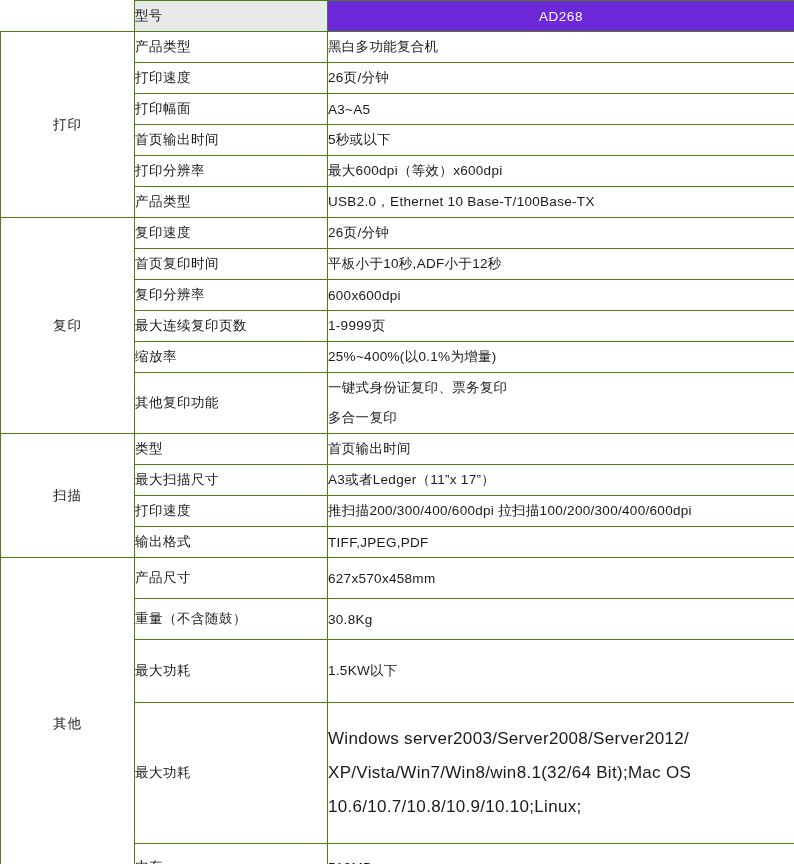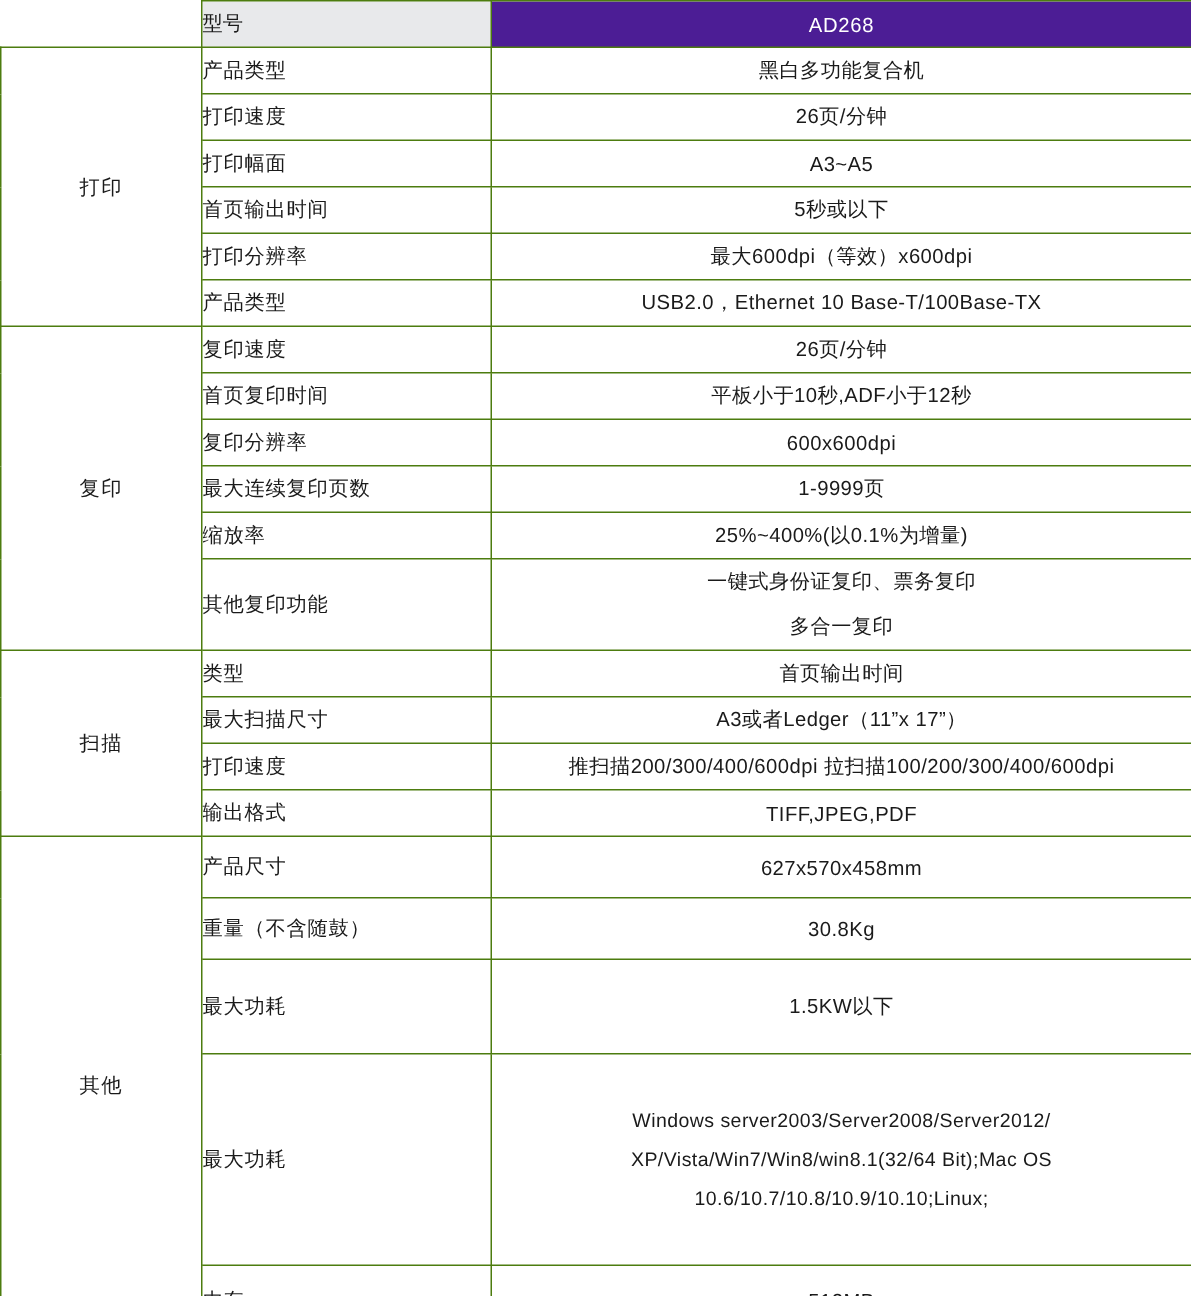--- a/index.html
+++ b/index.html
@@ -39,59 +39,59 @@
   }
   .label-cell {
     padding-left: 18px;
     text-align: left;
     font-size: 13.5px;
     color: #1a1a1a;
     letter-spacing: 0.5px;
     margin-top: 32px;
   }
   .value-cell {
-    text-align: center;
+    text-align: left;
     font-size: 13.5px;
     color: #1a1a1a;
     letter-spacing: 0.3px;
     padding: 4px 6px;
   }
   .header-blank {
     border: none !important;
     background: #ffffff;
   }
   .header-label {
     padding-left: 18px;
     text-align: left;
     background: #e8e9eb;
     font-size: 13.5px;
     font-weight: bold;
     color: #1a1a1a;
     height: 30px;
   }
   .header-model {
-    background: #4c1d95;
+    background: #6d28d9;
     color: #ffffff;
     font-weight: bold;
     text-align: center;
     font-size: 14px;
     height: 30px;
     letter-spacing: 0.5px;
   }
   .row-h { height: 30px; }
   .row-h2 { height: 60px; }
   .value-small {
     font-size: 11.5px;
   }
   .value-xsmall {
     font-size: 11px;
   }
   .os-lines {
     line-height: 2.0;
-    font-size: 13px;
+    font-size: 17px;
   }
   .two-line {
     line-height: 2.2;
   }
 </style>
 </head>
 <body>
 
 <table class="spec-table">
   <colgroup>

